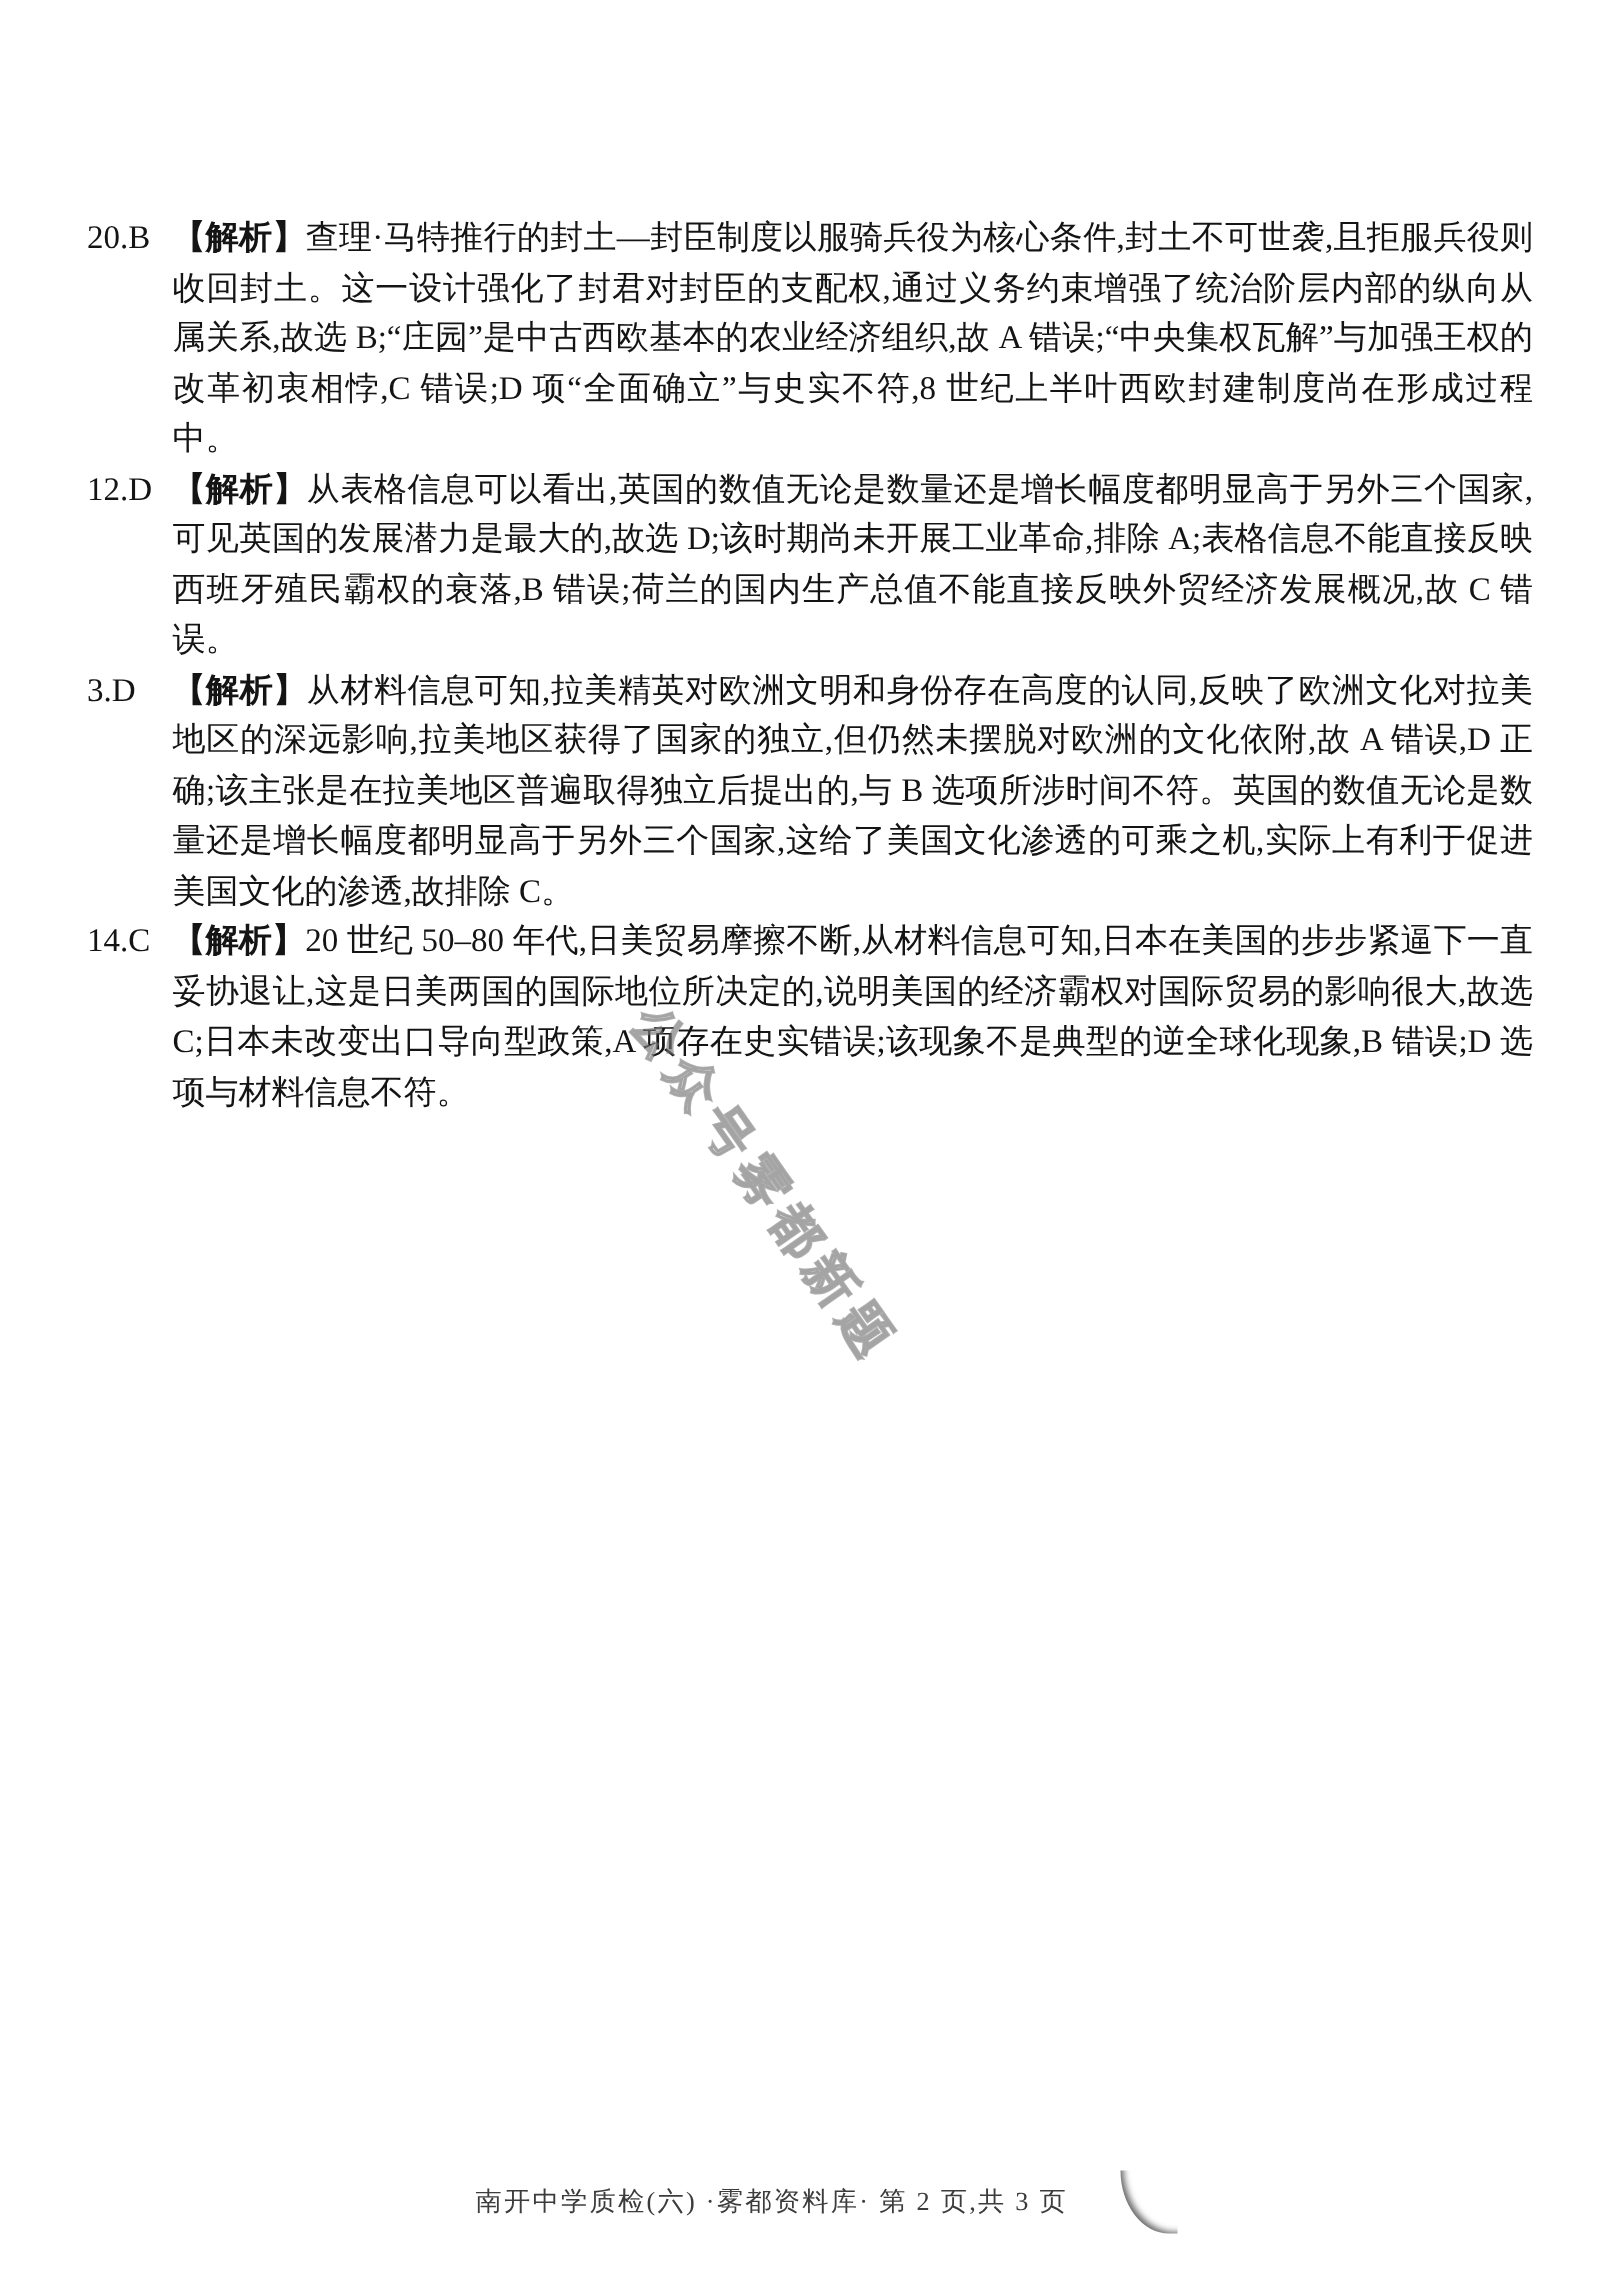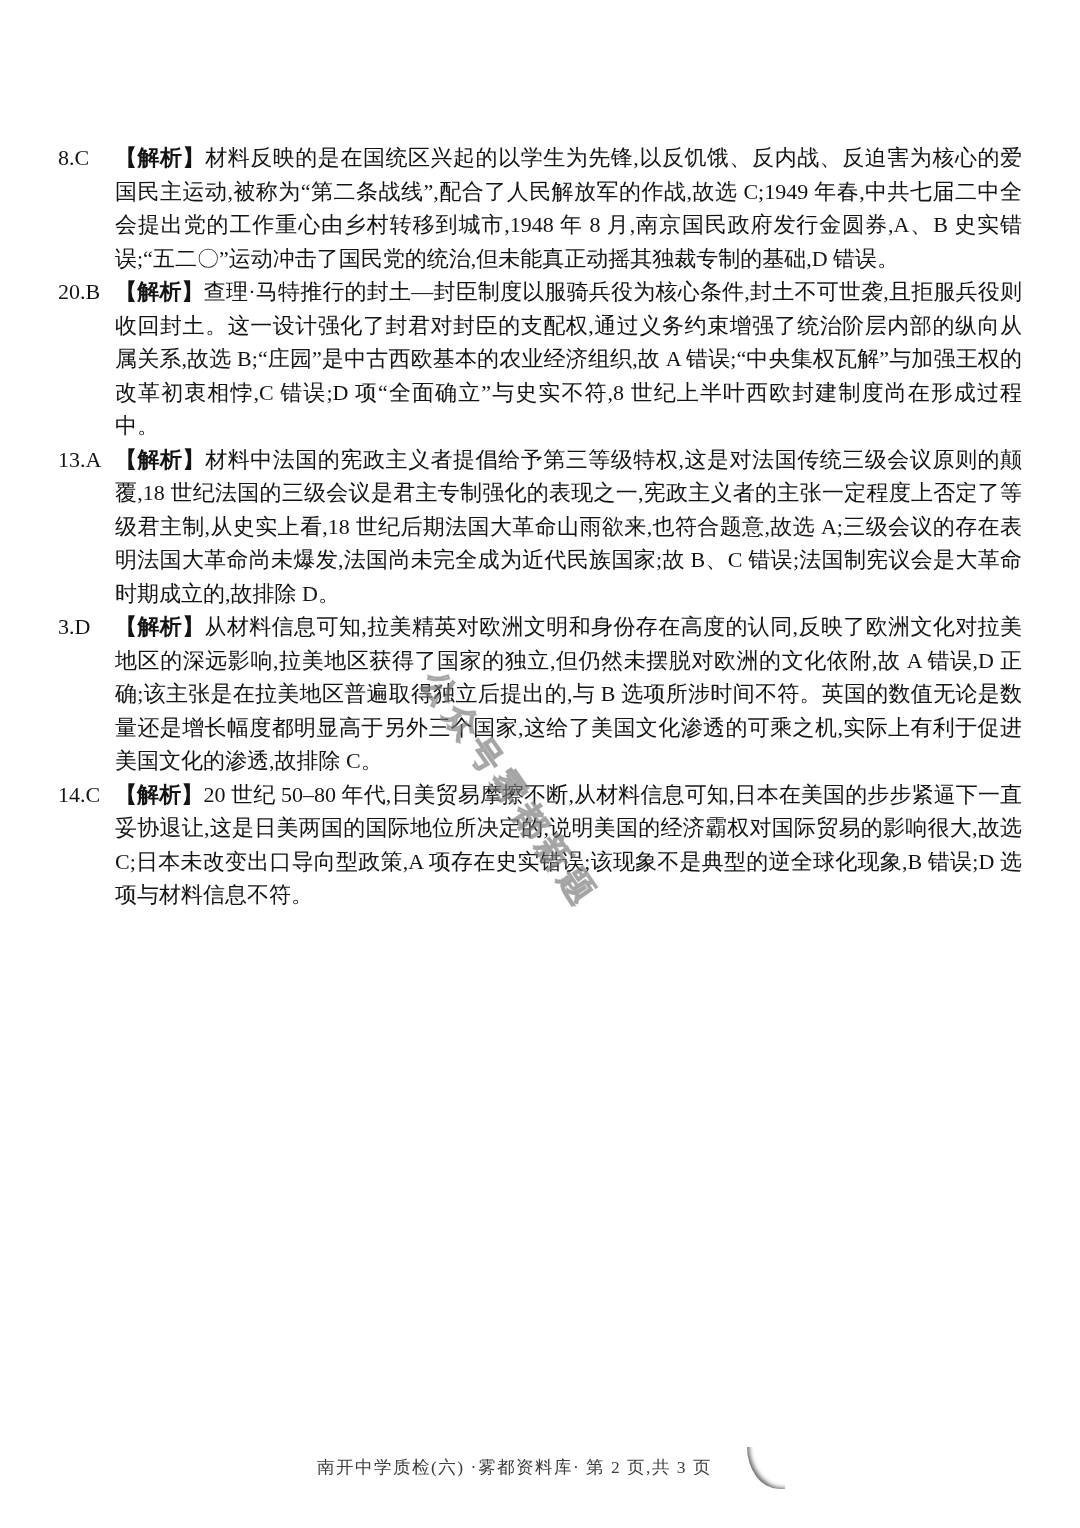--- a/index.html
+++ b/index.html
@@ -68,34 +68,31 @@
     border-bottom-left-radius:85% 100%;
     box-shadow:inset 4px -3px 4px -2px rgba(70,70,70,0.8);
     z-index:6;
   }
 </style>
 </head>
 <body>
 
 <div class="content">
 
-  <p class="item">
-    <span class="num">8.C</span><span class="tag">【解析】</span><span>材料反映的是在国统区兴起的以学生为先锋,以反饥饿、反内战、反迫害为核心的爱国民主运动,被称为“第二条战线”,配合了人民解放军的作战,故选 C;1949 年春,中共七届二中全会提出党的工作重心由乡村转移到城市,1948 年 8 月,南京国民政府发行金圆券,A、B 史实错误;“五二〇”运动冲击了国民党的统治,但未能真正动摇其独裁专制的基础,D 错误。</span>
-  </p>
 
 
 
   <p class="item">
     <span class="num">20.B</span><span class="tag">【解析】</span><span>查理·马特推行的封土—封臣制度以服骑兵役为核心条件,封土不可世袭,且拒服兵役则收回封土。这一设计强化了封君对封臣的支配权,通过义务约束增强了统治阶层内部的纵向从属关系,故选 B;“庄园”是中古西欧基本的农业经济组织,故 A 错误;“中央集权瓦解”与加强王权的改革初衷相悖,C 错误;D 项“全面确立”与史实不符,8 世纪上半叶西欧封建制度尚在形成过程中。</span>
   </p>
 
+  <p class="item">
+    <span class="num">12.D</span><span class="tag">【解析】</span><span>从表格信息可以看出,英国的数值无论是数量还是增长幅度都明显高于另外三个国家,可见英国的发展潜力是最大的,故选 D;该时期尚未开展工业革命,排除 A;表格信息不能直接反映西班牙殖民霸权的衰落,B 错误;荷兰的国内生产总值不能直接反映外贸经济发展概况,故 C 错误。</span>
+  </p>
 
-  <p class="item">
-    <span class="num">13.A</span><span class="tag">【解析】</span><span>材料中法国的宪政主义者提倡给予第三等级特权,这是对法国传统三级会议原则的颠覆,18 世纪法国的三级会议是君主专制强化的表现之一,宪政主义者的主张一定程度上否定了等级君主制,从史实上看,18 世纪后期法国大革命山雨欲来,也符合题意,故选 A;三级会议的存在表明法国大革命尚未爆发,法国尚未完全成为近代民族国家;故 B、C 错误;法国制宪议会是大革命时期成立的,故排除 D。</span>
-  </p>
 
   <p class="item">
     <span class="num">3.D</span><span class="tag">【解析】</span><span>从材料信息可知,拉美精英对欧洲文明和身份存在高度的认同,反映了欧洲文化对拉美地区的深远影响,拉美地区获得了国家的独立,但仍然未摆脱对欧洲的文化依附,故 A 错误,D 正确;该主张是在拉美地区普遍取得独立后提出的,与 B 选项所涉时间不符。英国的数值无论是数量还是增长幅度都明显高于另外三个国家,这给了美国文化渗透的可乘之机,实际上有利于促进美国文化的渗透,故排除 C。</span>
   </p>
 
   <p class="item">
     <span class="num">14.C</span><span class="tag">【解析】</span><span>20 世纪 50–80 年代,日美贸易摩擦不断,从材料信息可知,日本在美国的步步紧逼下一直妥协退让,这是日美两国的国际地位所决定的,说明美国的经济霸权对国际贸易的影响很大,故选 C;日本未改变出口导向型政策,A 项存在史实错误;该现象不是典型的逆全球化现象,B 错误;D 选项与材料信息不符。</span>
   </p>
 
 </div>

